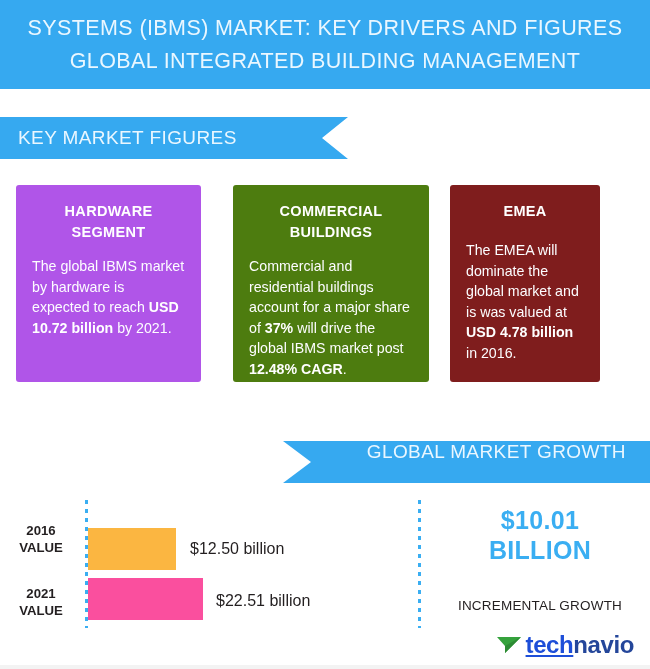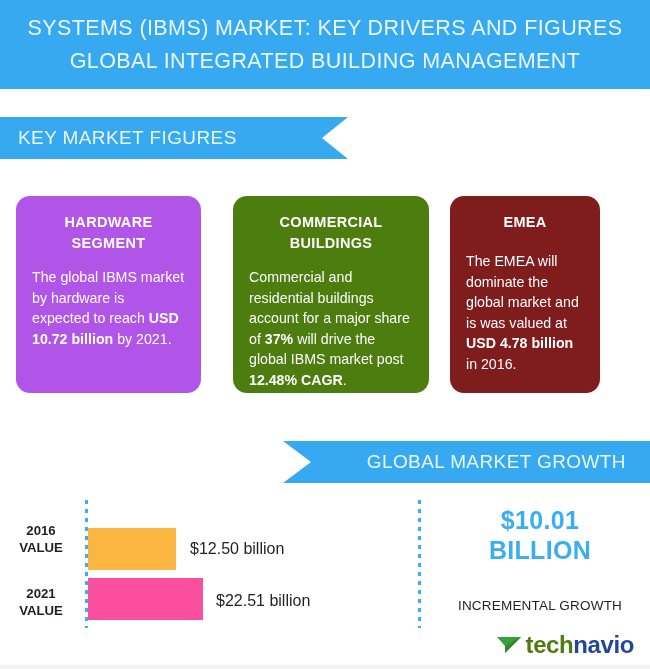--- a/index.html
+++ b/index.html
@@ -34,21 +34,21 @@
     -webkit-clip-path:polygon(0 0,348px 0,348px 42px,0 42px,0 42px);
     clip-path:polygon(0 0, 348px 0, 322px 21px, 348px 42px, 0 42px);
     display:flex;align-items:center;
   }
   .ribbon-left .rlabel{
     color:#eaf7ff;font-size:19px;letter-spacing:.4px;margin-left:18px;white-space:nowrap;
   }
 
   
   .card{
-    position:absolute;top:196px;height:197px;border-radius:14px;
+    position:absolute;top:185px;height:197px;border-radius:3px;
     box-sizing:border-box;padding:14px 16px 10px 16px;
     color:#ffffff;
   }
   #card-hardware{left:16px;width:185px;background:#b055e8;}
   #card-commercial{left:233px;width:196px;background:#4d7c0f;}
   #card-emea{left:450px;width:150px;background:#7f1d1d;}
 
   .card-title{
     text-align:center;font-weight:bold;font-size:14.5px;line-height:21px;
     letter-spacing:.3px;margin:2px 0 13px 0;
@@ -57,21 +57,21 @@
   .card-body{
     font-size:14.2px;line-height:20.5px;font-weight:400;color:#fdfdff;
   }
   .card-body b{font-weight:bold;color:#ffffff;}
 
   
   .ribbon-right{
     position:absolute;left:283px;top:441px;width:367px;height:42px;
     background:#36a9f0;
     clip-path:polygon(0 0, 367px 0, 367px 42px, 0 42px, 28px 21px);
-    display:flex;align-items:center;justify-content:flex-end;
+    display:flex;align-items:flex-start;justify-content:flex-end;
   }
   .ribbon-right .rlabel{
     color:#eaf7ff;font-size:19px;letter-spacing:.4px;margin-right:24px;white-space:nowrap;
   }
 
   
   .chart-area{position:absolute;left:0;top:495px;width:650px;height:140px;}
 
   .dotted-axis{
     position:absolute;left:85px;top:5px;width:3px;height:128px;
@@ -111,21 +111,21 @@
     margin-top:33px;font-size:13.5px;color:#231f20;letter-spacing:.2px;
   }
 
   
   .logo{
     position:absolute;right:16px;bottom:12px;
     display:flex;align-items:center;
   }
   .logo-mark{margin-right:4px;display:block;}
   .logo-text{font-size:24px;font-weight:bold;letter-spacing:-.4px;line-height:24px;}
-  .logo-text .t-green{color:#4d7c0f;}
+  .logo-text .t-green{color:#1d4ed8;text-decoration:underline;}
   .logo-text .t-blue{color:#24469a;}
 
   .bottom-rule{
     position:absolute;left:0;bottom:0;width:650px;height:4px;background:#f3f3f3;
   }
 </style>
 </head>
 <body>
 
 <div id="page">

